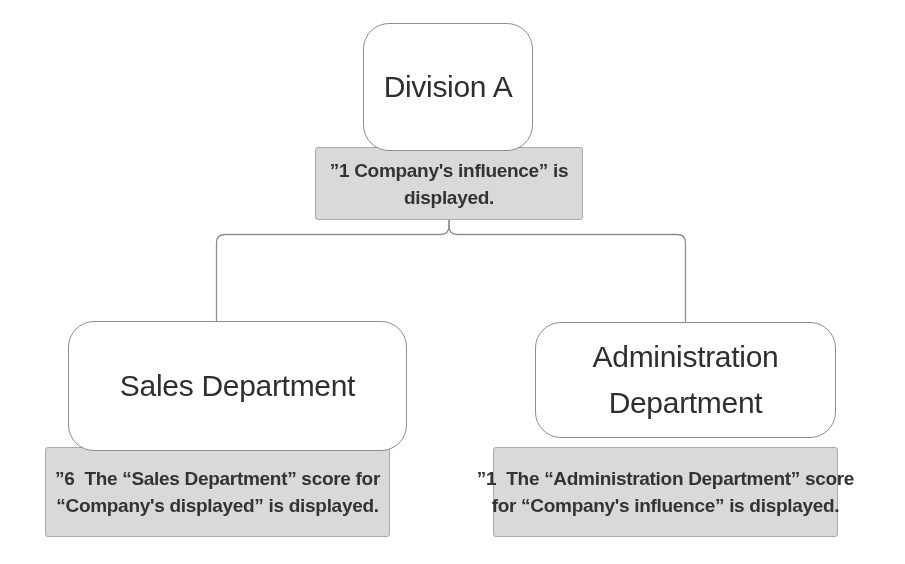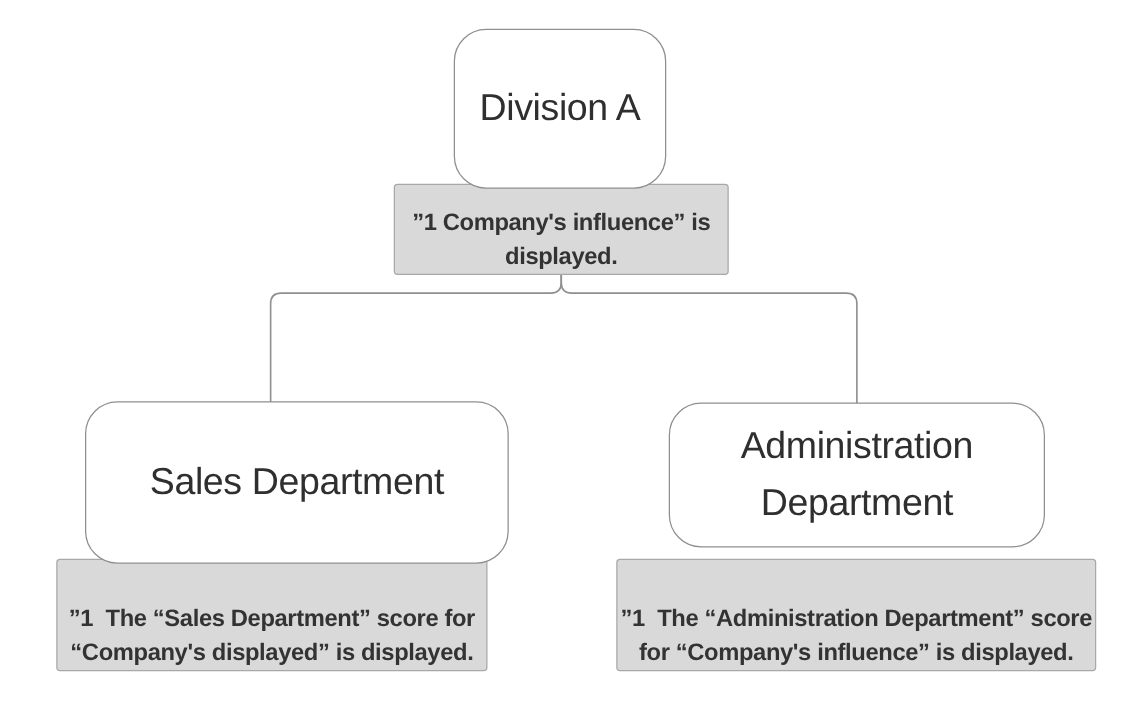--- a/index.html
+++ b/index.html
@@ -47,35 +47,35 @@
   .node-admin     { left: 535px; top: 322px; width: 301px; height: 116px; padding: 0 22px; }
   .annotation {
     position: absolute;
     box-sizing: border-box;
     background: var(--annotation_fill, #d9d9d9);
     border: 1px solid var(--annotation_border, #a8a8a8);
     border-radius: 3px;
     display: flex;
     flex-direction: column;
     align-items: center;
-    justify-content: flex-end;
+    justify-content: center;
     color: var(--annotation_text, #333333);
     font-size: 19px;
     font-weight: bold;
     letter-spacing: -0.3px;
     z-index: 1;
   }
   .annotation .line {
     white-space: pre;
     line-height: 27px;
     text-align: center;
   }
   .annotation-division { left: 315px; top: 147px; width: 268px; height: 73px; }
   .annotation-sales    { left: 45px;  top: 447px; width: 345px; height: 90px; }
-  .annotation-admin    { left: 493px; top: 447px; width: 384px; height: 90px; }
+  .annotation-admin    { left: 493px; top: 447px; width: 345px; height: 90px; }
 </style>
 </head>
 <body>
 
 <div class="canvas">
 
   <svg class="connectors" width="905" height="564" viewBox="0 0 905 564">
     <path class="connector" d="M 216.5 324 L 216.5 243 Q 216.5 234.5 225 234.5 L 440.5 234.5 Q 449 234.5 449 226 L 449 219"></path>
     <path class="connector" d="M 685.5 325 L 685.5 243 Q 685.5 234.5 677 234.5 L 457.5 234.5 Q 449 234.5 449 226 L 449 219"></path>
   </svg>
@@ -87,21 +87,21 @@
   <div class="annotation annotation-division">
     <div class="line">”1 Company's influence” is</div>
     <div class="line">displayed.</div>
   </div>
 
   <div class="node node-sales">
     <span>Sales Department</span>
   </div>
 
   <div class="annotation annotation-sales">
-    <div class="line">”1  The “Sales Department” score for</div>
+    <div class="line">”6  The “Sales Department” score for</div>
     <div class="line">“Company's displayed” is displayed.</div>
   </div>
 
   <div class="node node-admin">
     <span>Administration Department</span>
   </div>
 
   <div class="annotation annotation-admin">
     <div class="line">”1  The “Administration Department” score</div>
     <div class="line">for “Company's influence” is displayed.</div>

